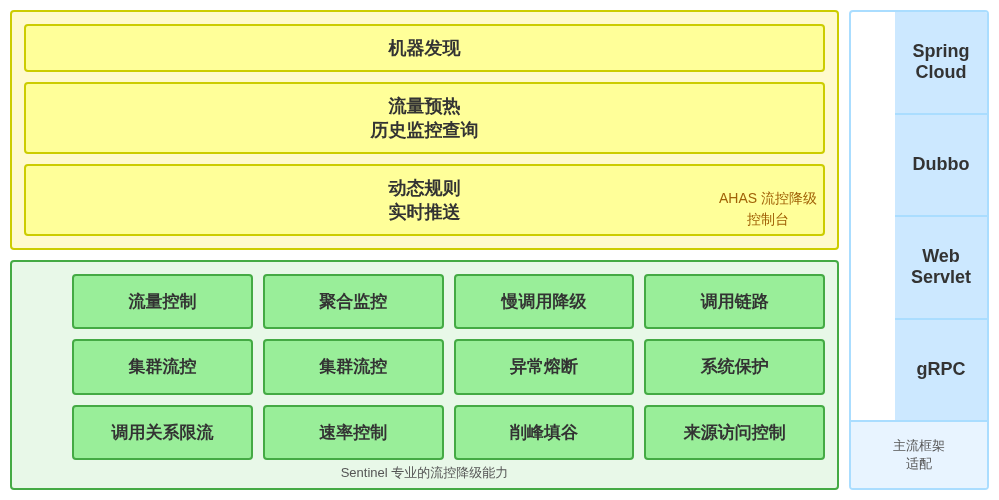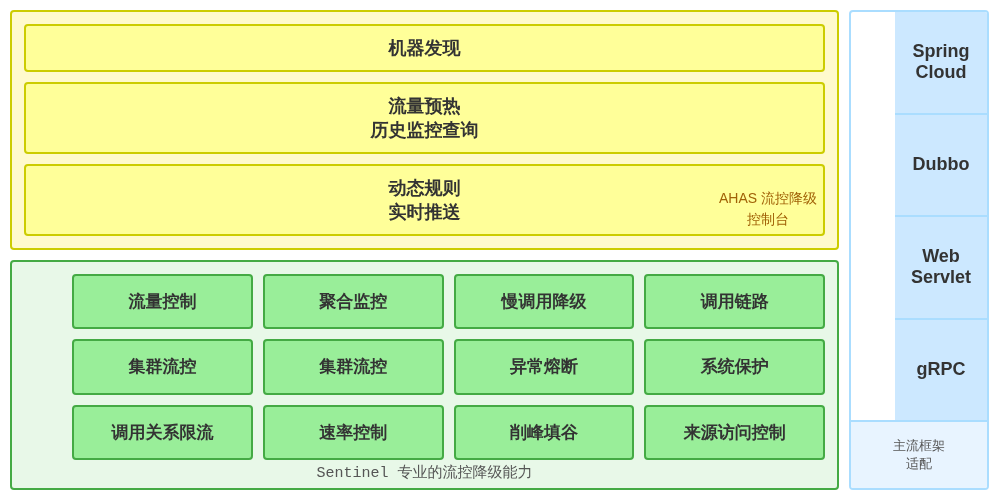--- a/index.html
+++ b/index.html
@@ -93,24 +93,23 @@
       color: #333;
       text-align: center;
       flex: 1;
       padding: 8px;
     }
     .sentinel-label {
       position: absolute;
       bottom: 6px;
       left: 50%;
       transform: translateX(-50%);
-      font-size: 15px;
+      font-size: 13px;
       color: #555;
       white-space: nowrap;
-      font-family: Liberation Mono, monospace;
     }
     .right-card {
       flex: 1;
       background: #cce8ff;
       border-bottom: 2px solid #aaddff;
       display: flex;
       align-items: center;
       justify-content: center;
       font-size: 18px;
       font-weight: bold;

